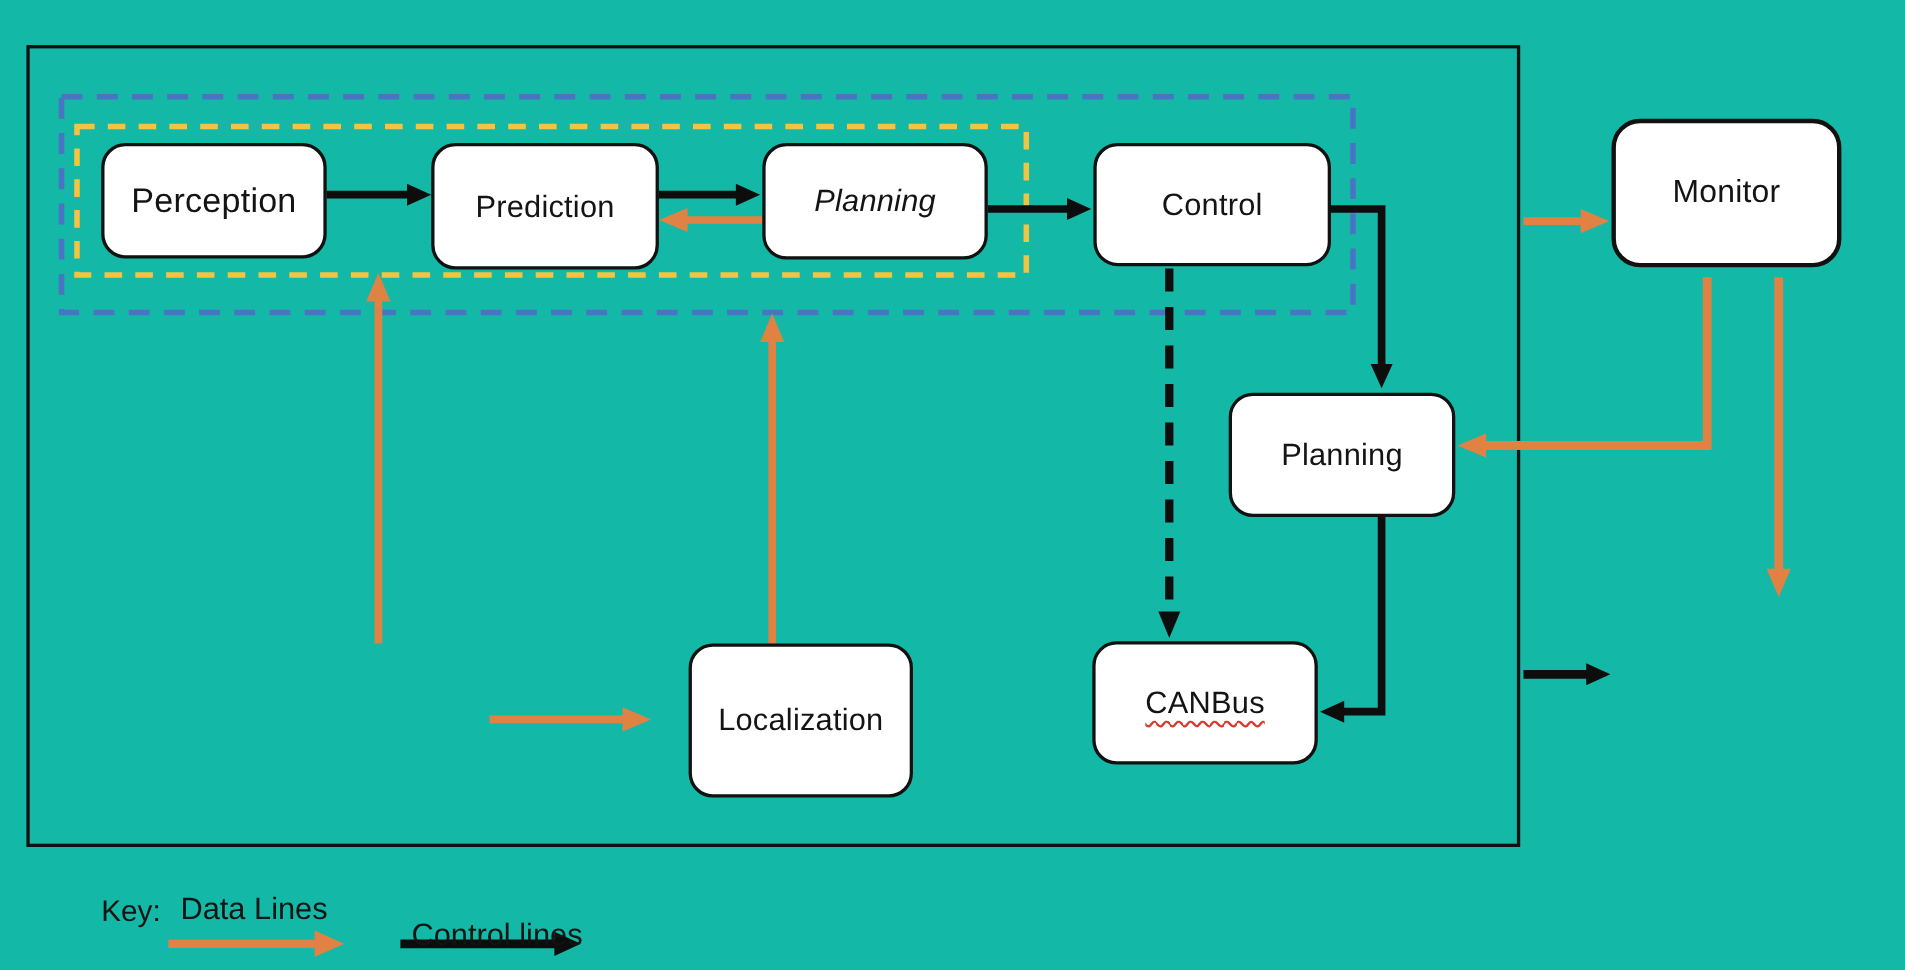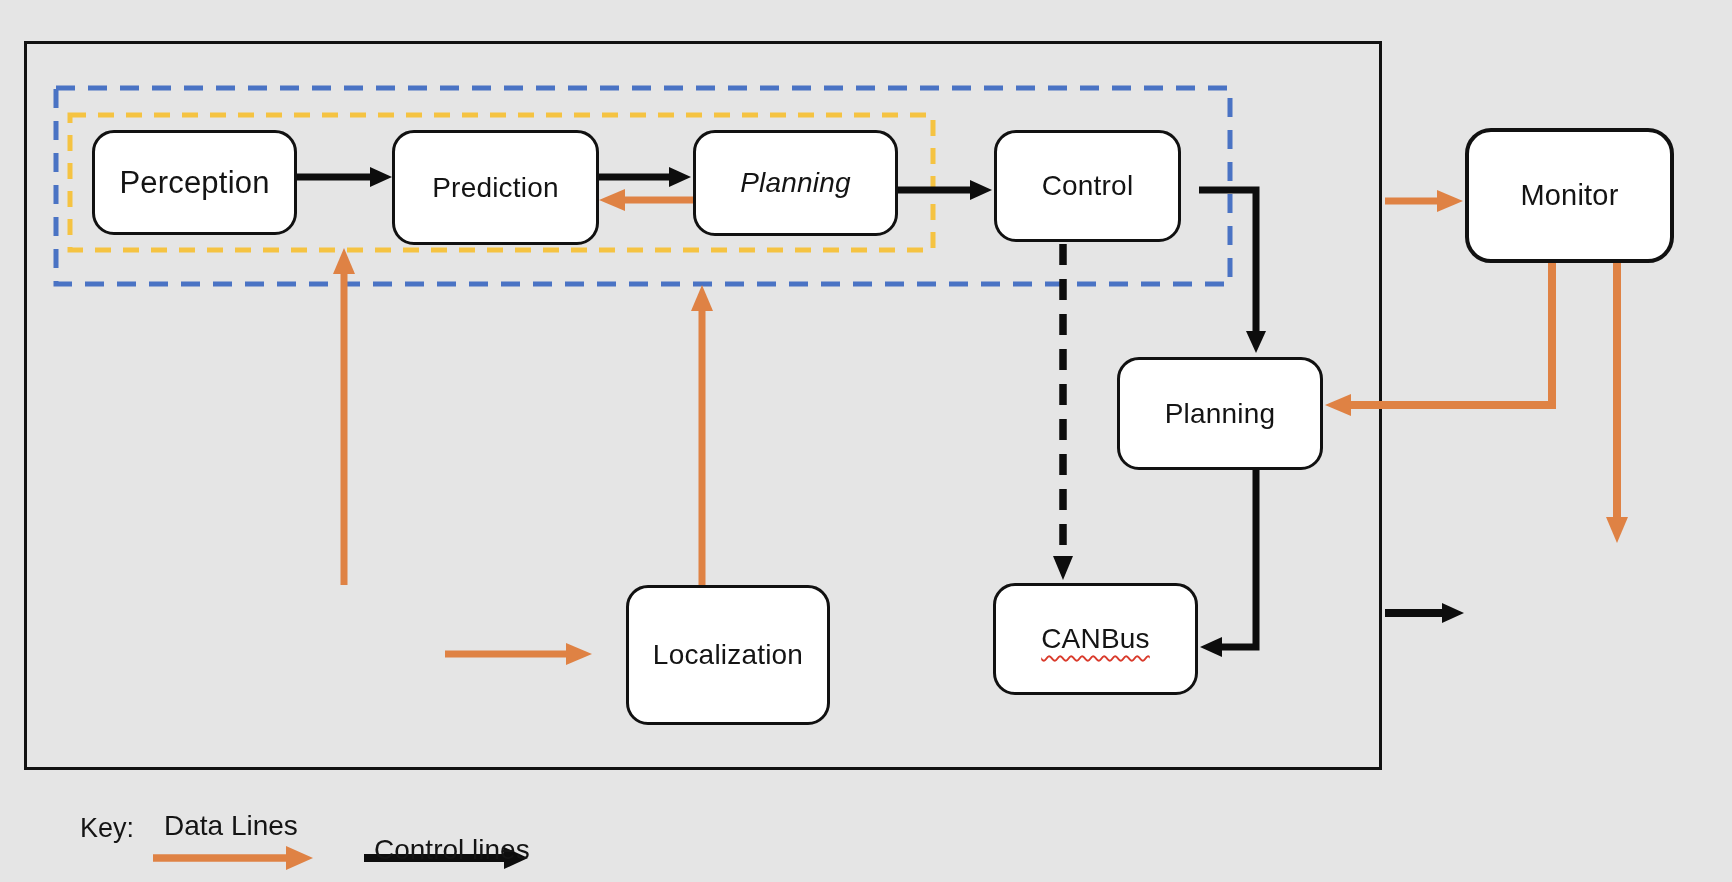--- a/index.html
+++ b/index.html
@@ -1,17 +1,17 @@
 <!DOCTYPE html>
 <html style="--data-color: #DF8244; --control-color: #0D0D0D; --blue-group: #4A73C4; --yellow-group: #F5C342; --squiggle-color: #D93A2B;"><head>
 <meta charset="utf-8">
 <style>
   html,body { margin:0; padding:0; background:#ffffff; }
   #stage {
-    position:relative; width:1732px; height:882px; background:#e5e5e5;
+    position:relative; width:1732px; height:882px; background:#14b8a6;
     font-family:"Liberation Sans", sans-serif; color:#141414; overflow:hidden;
   }
   .outer-frame {
     position:absolute; left:24px; top:41px; width:1358px; height:729px;
     border:3px solid #111; box-sizing:border-box;
   }
   svg.lines { position:absolute; left:0; top:0; pointer-events:none; }
   .ctrl   { stroke:var(--control-color,#0d0d0d); fill:none; }
   .dataln { stroke:var(--data-color,#DF8244); fill:none; }
   .ctrl-head { fill:var(--control-color,#0d0d0d); stroke:none; }
@@ -26,21 +26,21 @@
   .node.big { border-width:4.5px; border-radius:26px; font-size:29px; }
   .node.perception { font-size:31px; }
   .misspelled {
     text-decoration-line:underline;
     text-decoration-style:wavy;
     text-decoration-color:var(--squiggle-color,#D93A2B);
     text-decoration-thickness:2px;
     text-underline-offset:7px;
   }
   .legend-label { position:absolute; font-size:28px; white-space:nowrap; z-index:3; }
-  .legend-key   { position:absolute; font-size:27px; z-index:3; }
+  .legend-key   { position:absolute; font-size:27px; z-index:3;margin-left:12px; }
 </style>
 </head>
 <body>
 
 <div id="stage">
 
   <div class="outer-frame"></div>
 
   <svg class="lines" width="1732" height="882" viewBox="0 0 1732 882">
 
@@ -117,24 +117,24 @@
 
   <div class="node perception" style="left:92px;  top:130px; width:205px; height:105px;">
     <span>Perception</span>
   </div>
   <div class="node" style="left:392px; top:130px; width:207px; height:115px;text-align:center;">
     <span>Prediction</span>
   </div>
   <div class="node" style="left:693px; top:130px; width:205px; height:106px;font-style:italic;">
     <span>Planning</span>
   </div>
-  <div class="node" style="left:994px; top:130px; width:187px; height:112px;">
+  <div class="node" style="left:994px; top:130px; width:216px; height:112px;">
     <span>Control</span>
   </div>
-  <div class="node big" style="left:1465px; top:128px; width:209px; height:135px;text-align:right;">
+  <div class="node big" style="left:1465px; top:108px; width:209px; height:135px;text-align:right;">
     <span>Monitor</span>
   </div>
   <div class="node" style="left:1117px; top:357px; width:206px; height:113px;">
     <span>Planning</span>
   </div>
   <div class="node" style="left:993px; top:583px; width:205px; height:112px;">
     <span class="misspelled">CANBus</span>
   </div>
   <div class="node" style="left:626px; top:585px; width:204px; height:140px;">
     <span>Localization</span>

